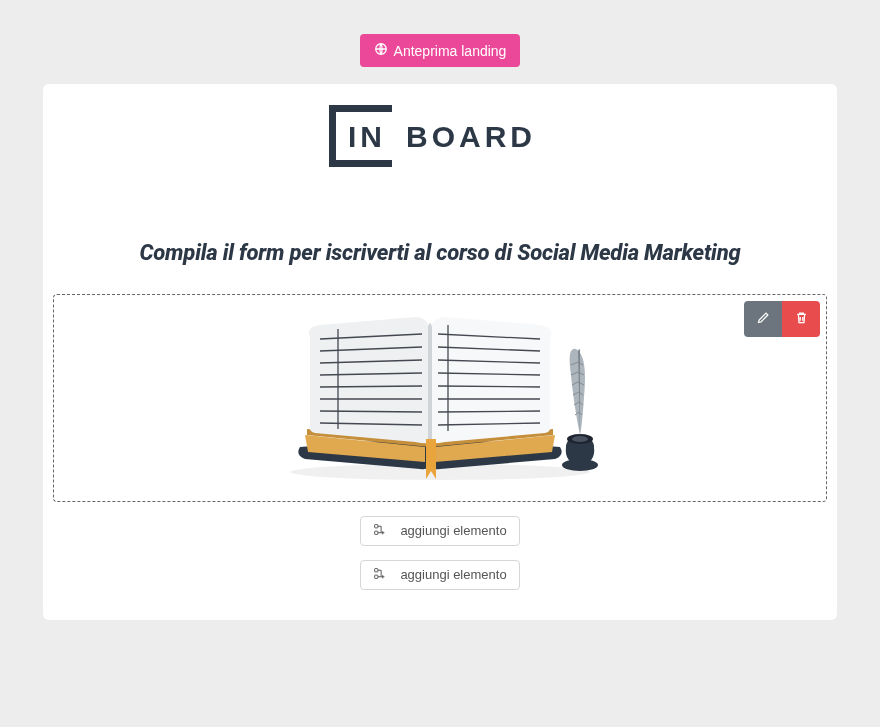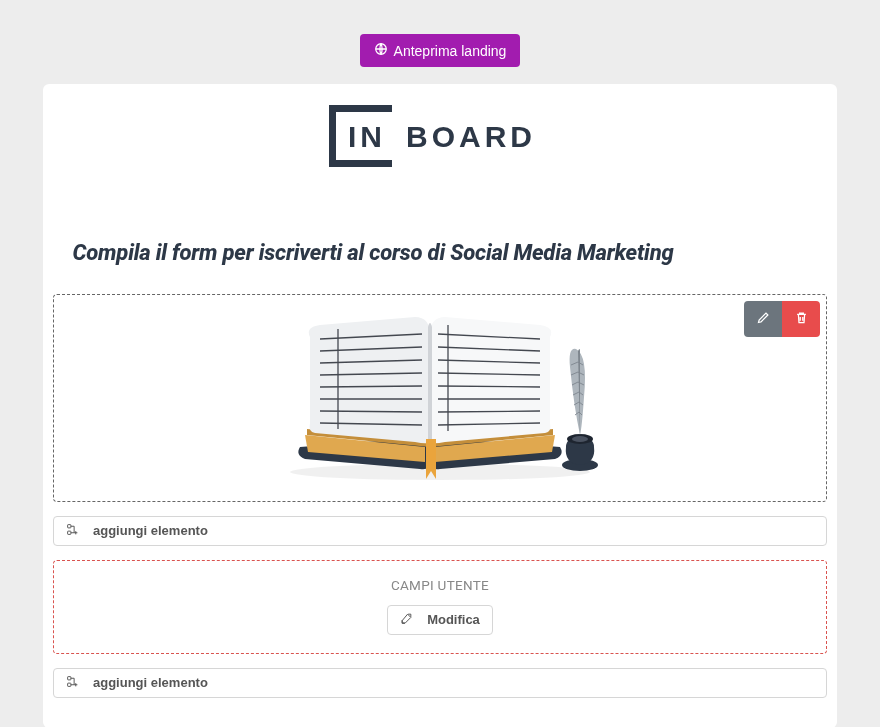--- a/index.html
+++ b/index.html
@@ -10,41 +10,42 @@
     height: 727px;
     overflow: hidden;
   }
   .page {
     display: flex;
     flex-direction: column;
     align-items: center;
     padding-top: 34px;
   }
   .preview-btn {
-    background: #a21caf;
+    background: #ec4899;
     color: #fff;
     border: none;
     border-radius: 4px;
     padding: 8px 14px;
     font-size: 14px;
     font-weight: 500;
     display: inline-flex;
     align-items: center;
     gap: 6px;
     cursor: pointer;
   }
   .preview-btn svg { width: 14px; height: 14px; }
   .card {
     background: #fff;
     width: 794px;
     margin-top: 17px;
     border-radius: 6px;
     padding: 16px 10px 30px 10px;
     display: flex;
     flex-direction: column;
+    align-items: center;
   }
   .logo-wrap {
     margin-top: 0;
     margin-bottom: 28px;
     display: flex;
     justify-content: center;
   }
   .heading {
     font-size: 22px;
     font-weight: 800;
@@ -92,21 +93,20 @@
     border: 1px solid #d6d6d6;
     border-radius: 4px;
     padding: 6px 12px;
     font-size: 13px;
     color: #555;
     display: inline-flex;
     align-items: center;
     gap: 14px;
     cursor: pointer;
     margin-top: 14px;
-    font-weight: bold;
   }
   .add-btn svg, .modify-btn svg { width: 13px; height: 13px; }
   .user-fields-block {
     width: 774px;
     border: 1px dashed #d9534f;
     border-radius: 4px;
     margin-top: 14px;
     padding: 16px 0 18px 0;
     display: flex;
     flex-direction: column;
@@ -241,32 +241,20 @@
       <span>
         <svg viewBox="0 0 24 24" fill="none" stroke="currentColor" stroke-width="1.8">
           <rect x="3" y="3" width="6" height="6" rx="1"></rect>
           <rect x="3" y="15" width="6" height="6" rx="1"></rect>
           <path d="M9 6h6M15 6v12M9 18h6M18 15v6M15 18h6"></path>
         </svg>
       </span>
       <span>aggiungi elemento</span>
     </button>
 
-    <div class="user-fields-block">
-      <div class="user-fields-label">CAMPI UTENTE</div>
-      <button class="modify-btn">
-        <span>
-          <svg viewBox="0 0 24 24" fill="none" stroke="currentColor" stroke-width="1.8">
-            <path d="M4 15V20h5M20 9V4h-5"></path>
-            <path d="M14 4l6 6L9 21l-5 0 0-5L14 4z"></path>
-          </svg>
-        </span>
-        <span>Modifica</span>
-      </button>
-    </div>
 
     <button class="add-btn">
       <span>
         <svg viewBox="0 0 24 24" fill="none" stroke="currentColor" stroke-width="1.8">
           <rect x="3" y="3" width="6" height="6" rx="1"></rect>
           <rect x="3" y="15" width="6" height="6" rx="1"></rect>
           <path d="M9 6h6M15 6v12M9 18h6M18 15v6M15 18h6"></path>
         </svg>
       </span>
       <span>aggiungi elemento</span>

